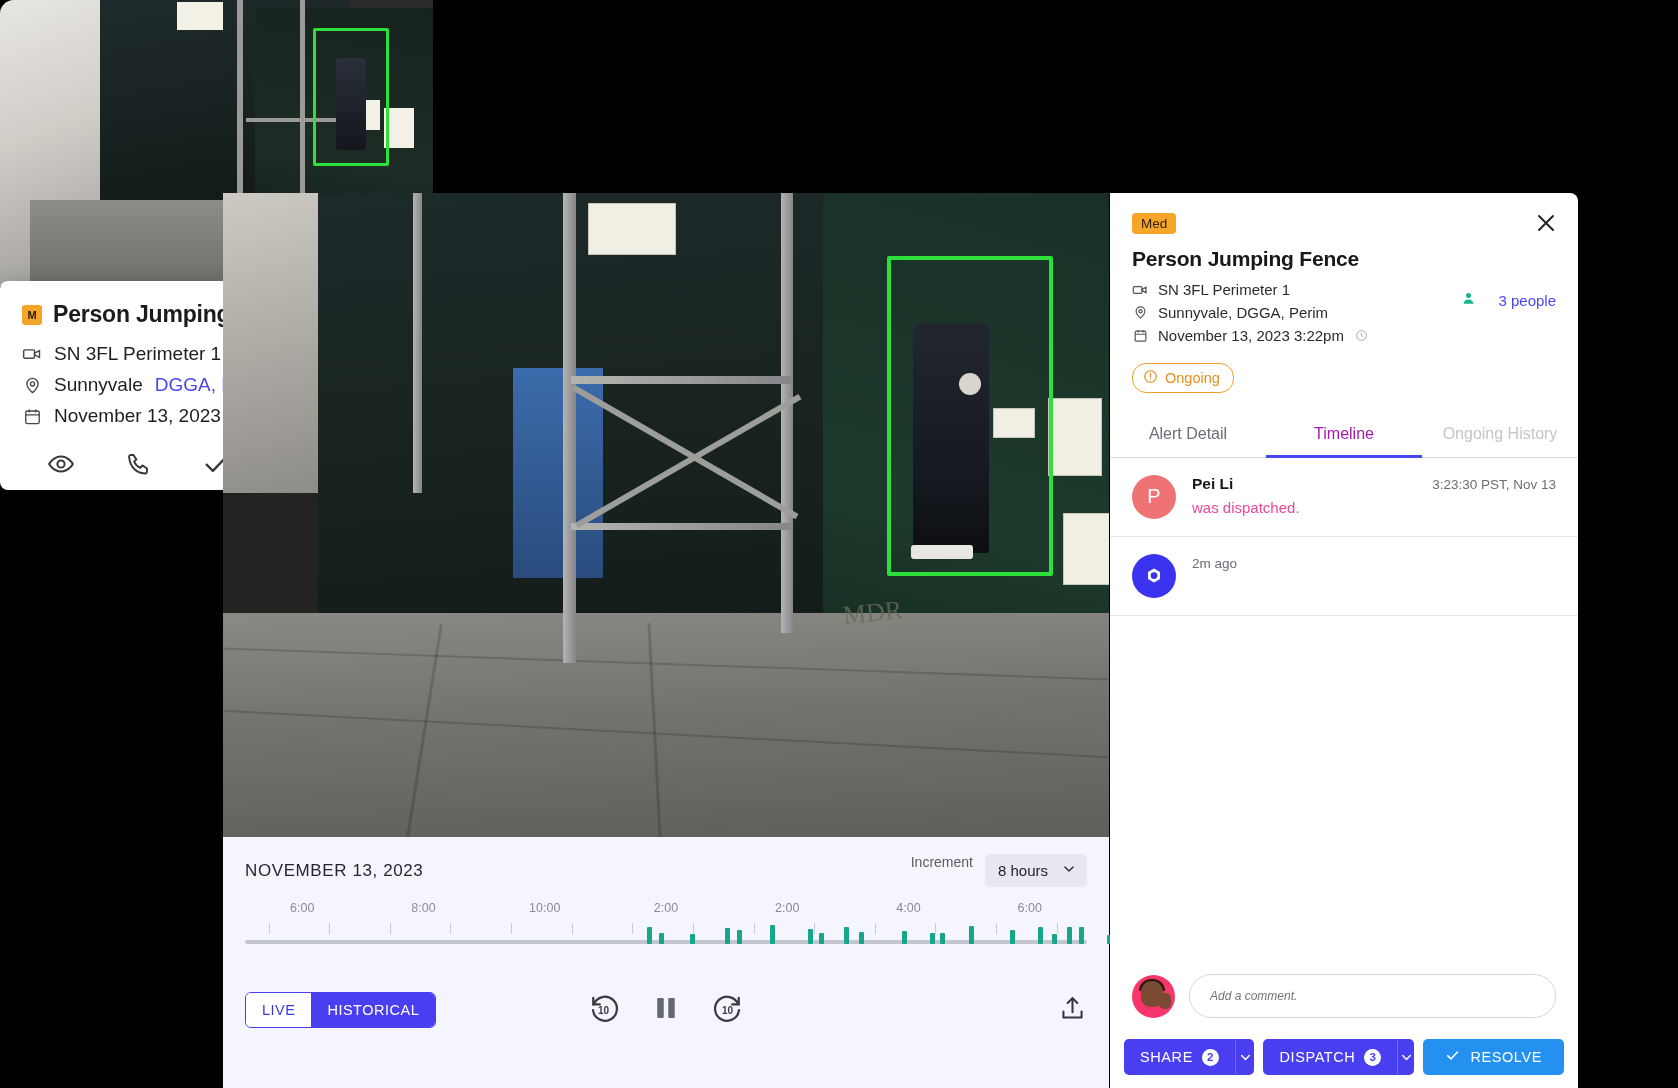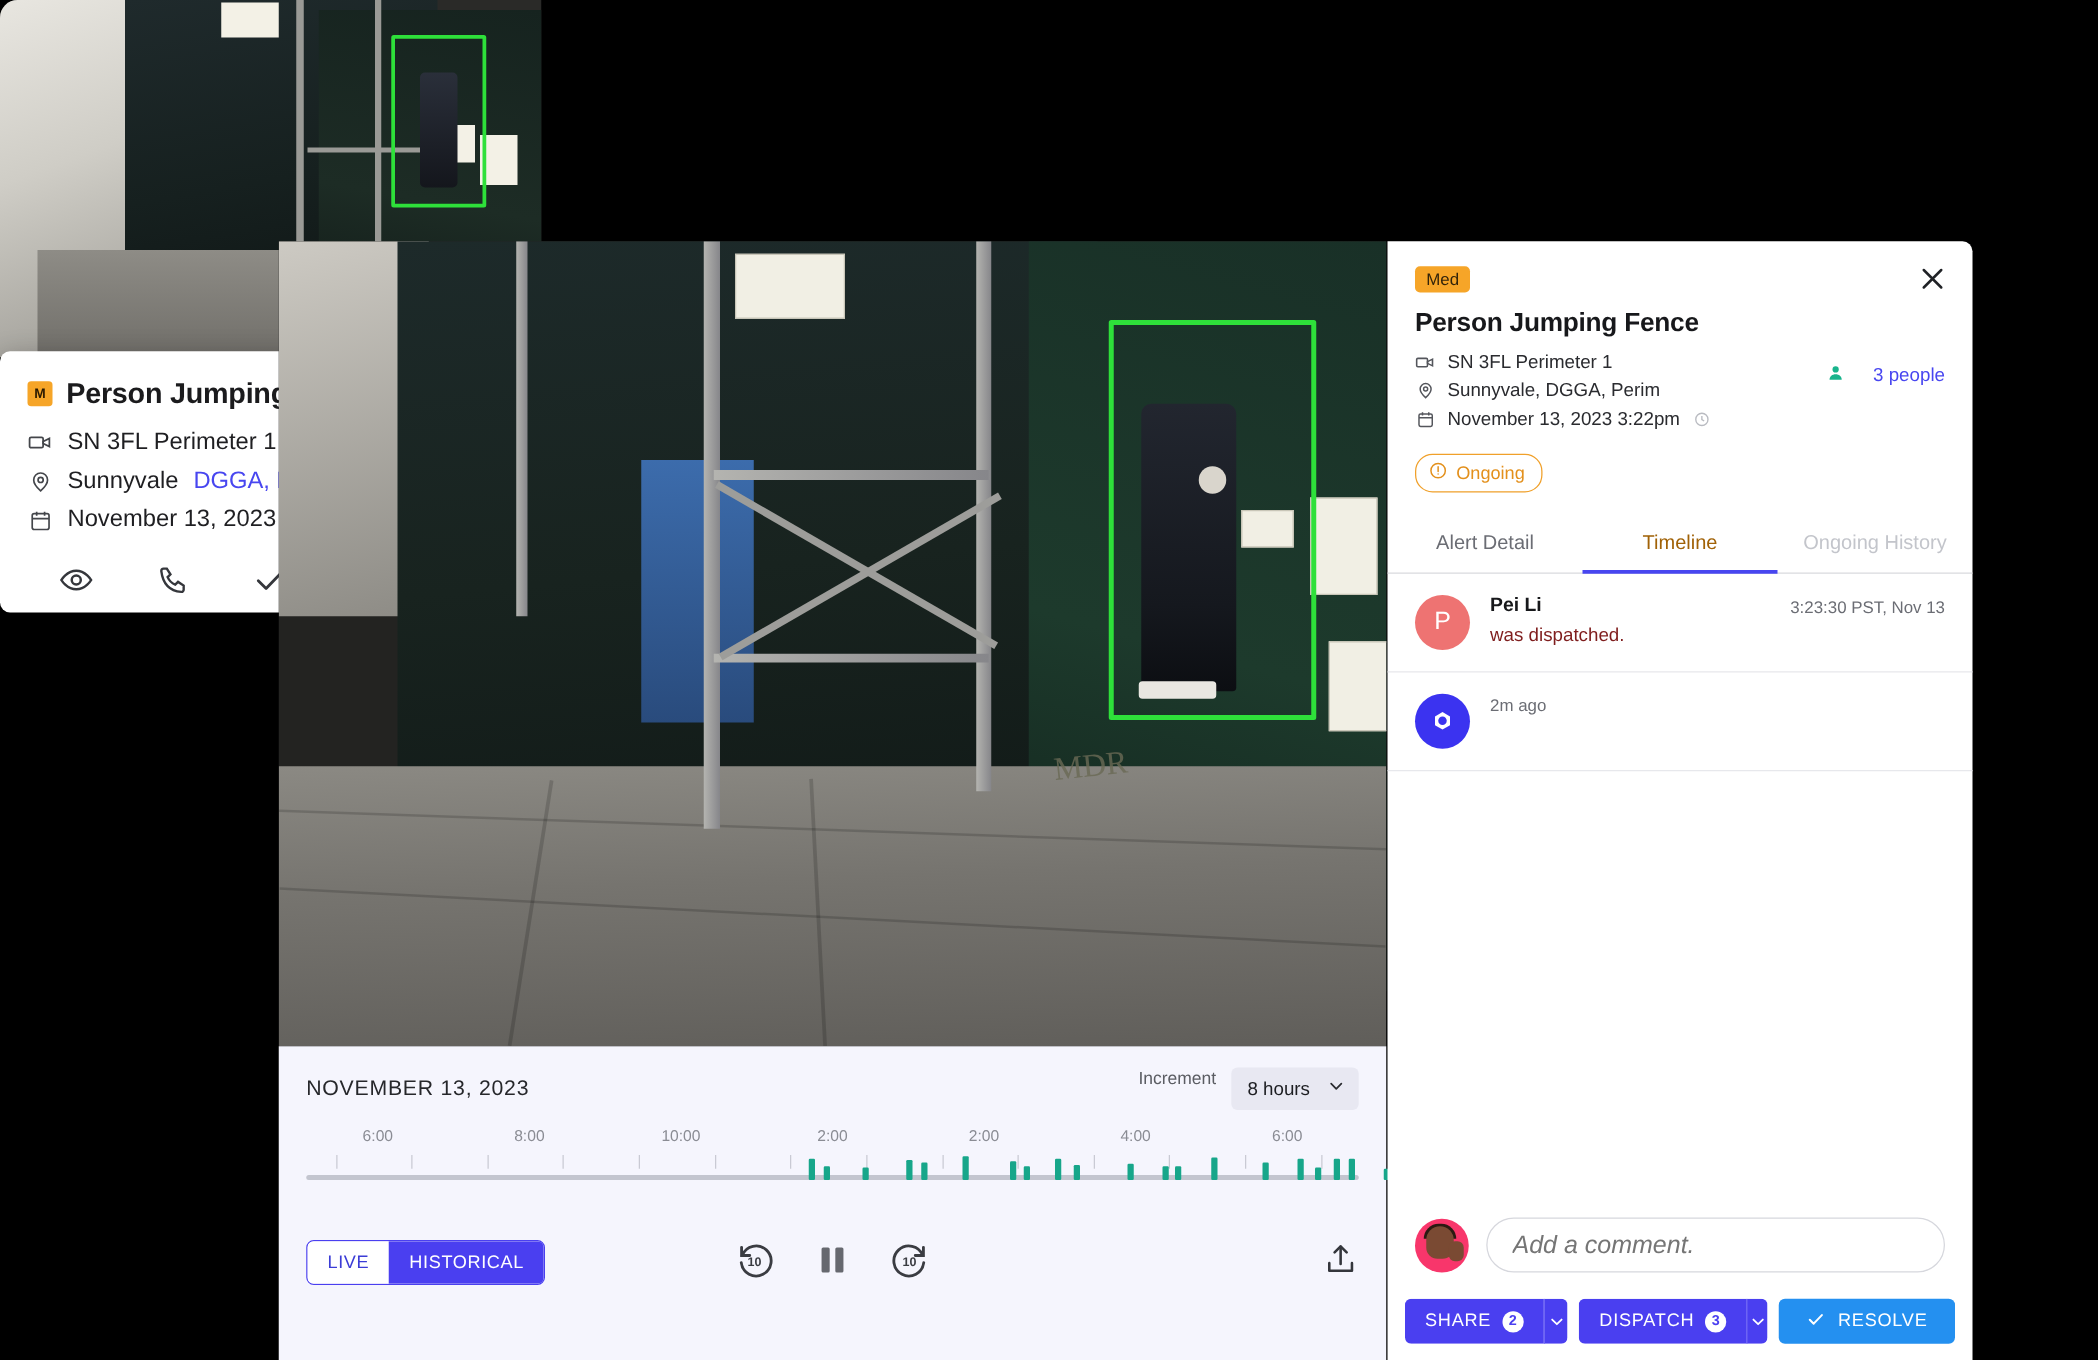--- a/index.html
+++ b/index.html
@@ -152,42 +152,42 @@
   .p-people { position:absolute; right:22px; top:98px; display:flex; align-items:center; gap:22px;
     color:#4846F0; font-size:15px; cursor:pointer; }
   .p-status {
     display:inline-flex; align-items:center; gap:7px; margin-top:13px;
     border:1.4px solid #F0A02A; color:#E3901C; border-radius:14px;
     padding:5px 13px 5px 10px; font-size:14.5px;
   }
   .p-tabs { display:flex; margin: 22px 0 0 0; border-bottom:1.5px solid #d9dade; }
   .p-tab { flex:1; text-align:center; padding:10px 0 12px; font-size:16px; cursor:pointer; }
   .p-tab.inactive { color:#6b6d74; }
-  .p-tab.active { color:#a16207; border-bottom:3px solid #4846F0; margin-bottom:-1.5px; }
+  .p-tab.active { color:#a21caf; border-bottom:3px solid #4846F0; margin-bottom:-1.5px; }
   .p-tab.muted { color:#c3c5cb; }
   .tl-item { display:flex; gap:16px; padding: 17px 22px 17px 22px; border-bottom:1px solid #e7e8ec; }
   .tl-av { width:44px; height:44px; border-radius:50%; flex:none;
     display:flex; align-items:center; justify-content:center; color:#fff; font-size:20px; }
   .tl-main { flex:1; }
   .tl-name { font-size:15.5px; font-weight:700; color:#17181b; margin-bottom:6px; }
-  .tl-text { font-size:15px; color:#7f1d1d; }
+  .tl-text { font-size:15px; color:#ec4899; }
   .tl-time { font-size:13.5px; color:#6b6d74; white-space:nowrap; padding-top:2px; }
 
   .p-comment { position:absolute; left:0; right:0; bottom:70px;
     display:flex; align-items:center; gap:14px; padding: 0 22px; }
   .cm-av { width:43px; height:43px; border-radius:50%; flex:none;
     background:#F8366B; position:relative; overflow:hidden; }
   .cm-face { position:absolute; left:9px; top:6px; width:22px; height:26px;
     background:#7a4a33; border-radius:11px 11px 9px 9px; }
   .cm-hair { position:absolute; left:7px; top:4px; width:26px; height:12px;
     background:#2b1a12; border-radius:13px 13px 0 0; }
   .cm-thumb { position:absolute; left:27px; top:18px; width:12px; height:16px;
     background:#7a4a33; border-radius:5px; }
   .cm-input { flex:1; height:44px; border:1.3px solid #d6d7dd; border-radius:22px;
-    padding: 0 20px; font-size:20px; color:#8c8e96; font-style:italic;
+    padding: 0 20px; font-size:12px; color:#8c8e96; font-style:italic;
     font-family:"Liberation Sans",sans-serif; outline:none; background:#fff; }
 
   .p-actions { position:absolute; left:0; right:0; bottom:0; height:62px;
     display:flex; align-items:center; gap:9px; padding: 0 14px; }
   .btn-split { display:flex; border-radius:5px; overflow:hidden; }
   .btn-main { background:#4A3FF0; color:#fff; font-size:14.5px; letter-spacing:.6px;
     padding: 0 16px; height:36px; display:flex; align-items:center; gap:9px; cursor:pointer; }
   .btn-caret { background:#4A3FF0; color:#fff; width:36px; height:36px;
     display:flex; align-items:center; justify-content:center; cursor:pointer;
     border-left:1.5px solid #6f66f5; }

